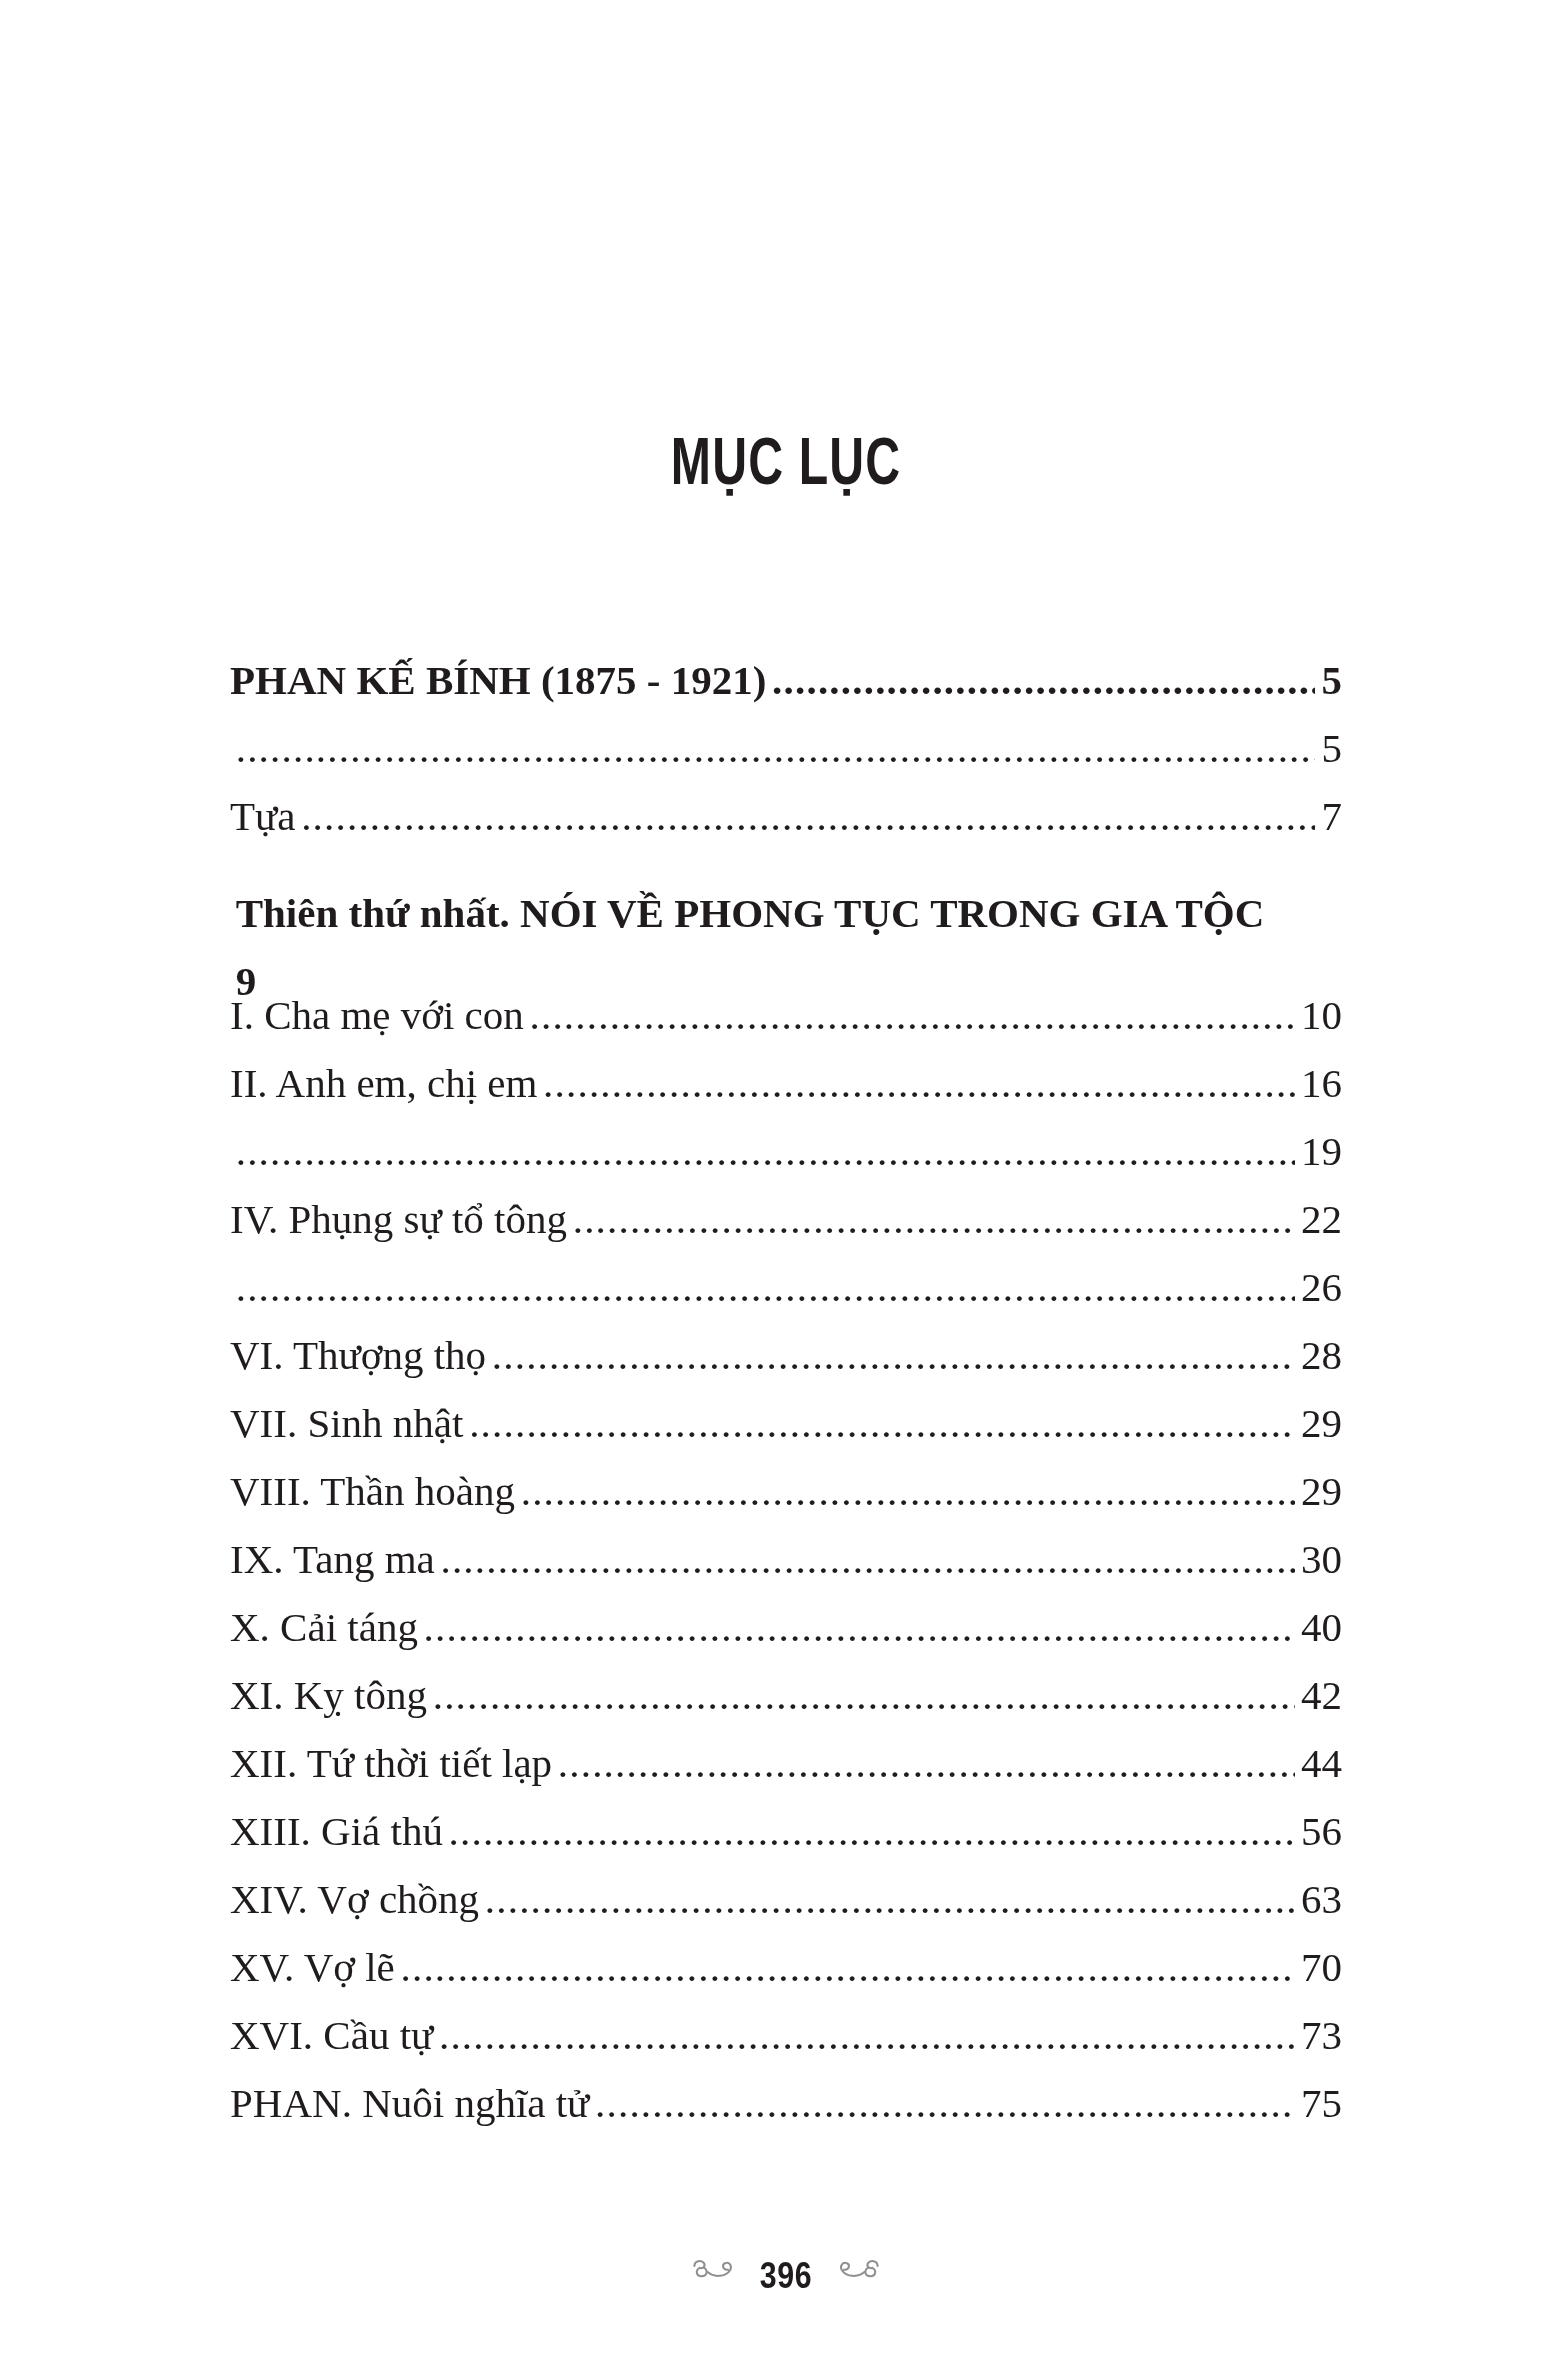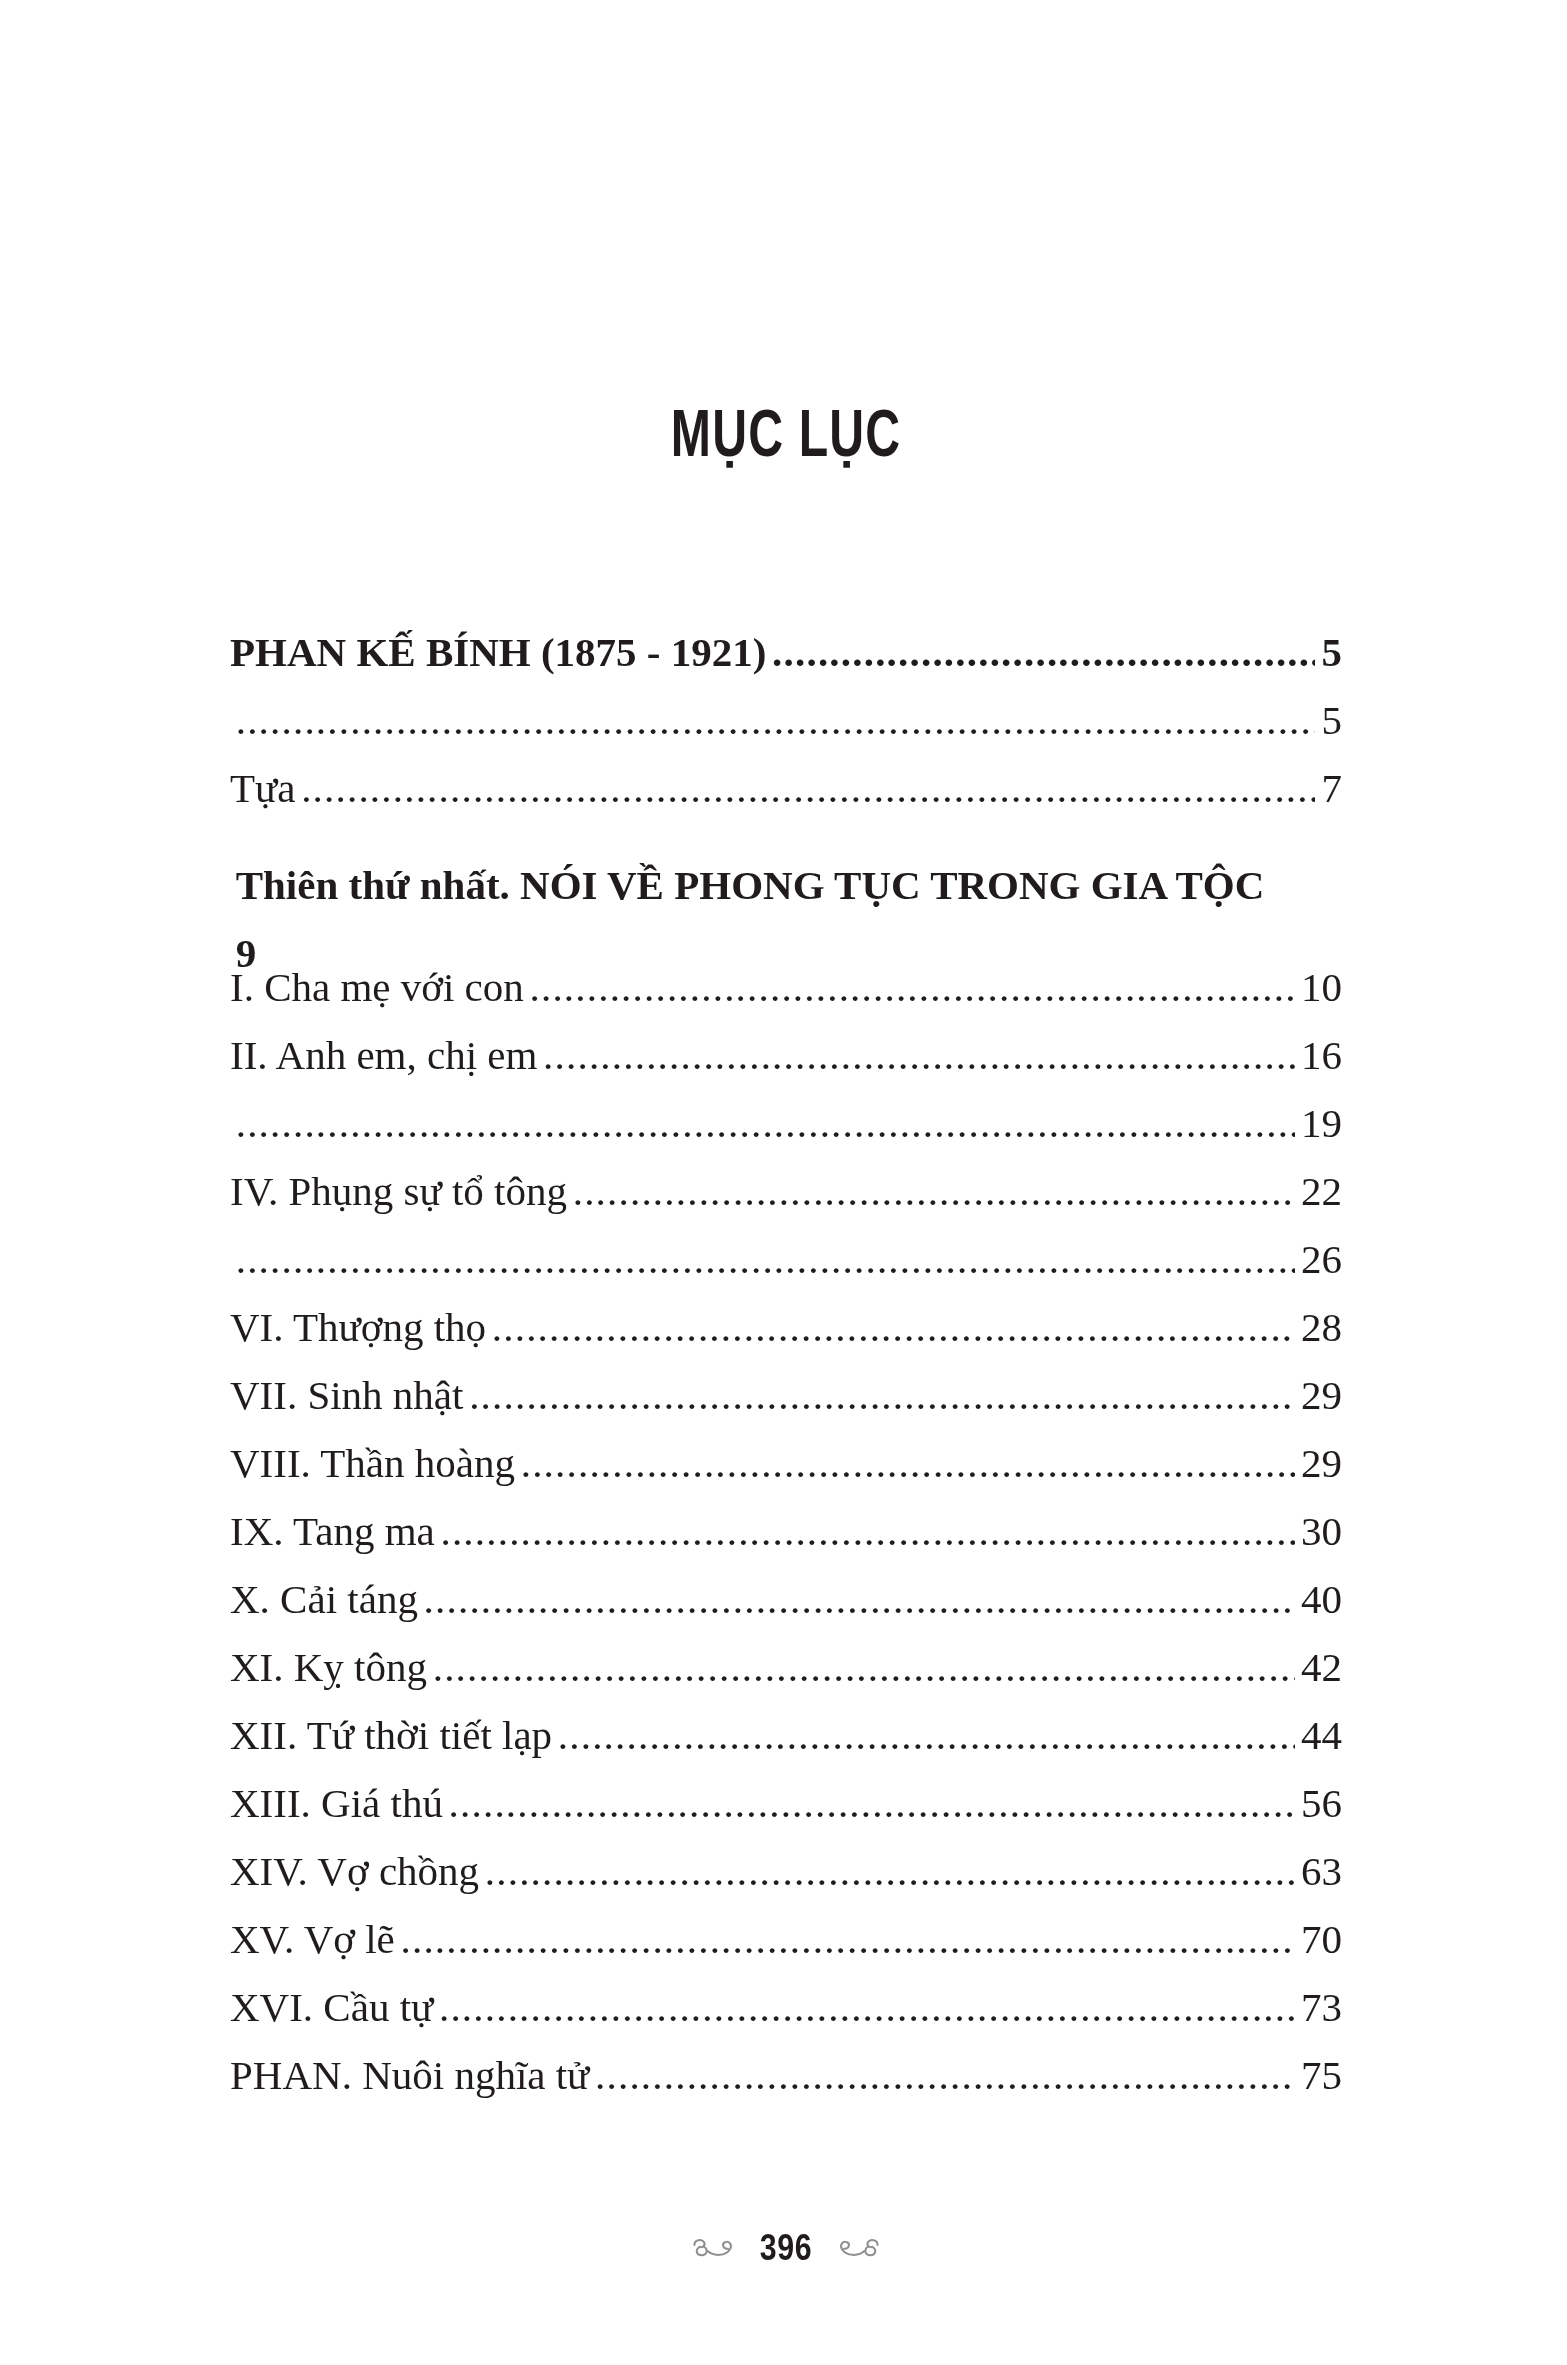--- a/index.html
+++ b/index.html
@@ -12,20 +12,21 @@
   }
   body {
     font-family: "Liberation Serif", serif;
     color: #201c1d;
   }
   .page {
     box-sizing: border-box;
     width: 1568px;
     height: 1806px;
     padding: 399px 226px 0 230px;
+    margin-top: 28px;
   }
   
   .title {
     margin: 0;
     text-align: center;
     font-family: "Liberation Sans", sans-serif;
     font-weight: 700;
     font-size: 67px;
     line-height: 67px;
     white-space: nowrap;
@@ -71,21 +72,21 @@
   }
   .toc-page {
     flex: none;
     white-space: nowrap;
   }
   
   .footer {
     margin-top: 120px;
     display: flex;
     justify-content: center;
-    align-items: center;
+    align-items: flex-start;
     gap: 19.5px;
   }
   .page-num {
     font-family: "Liberation Sans", sans-serif;
     font-weight: 700;
     font-size: 37px;
     line-height: 37px;
     display: inline-block;
     transform: scaleX(0.82);
     letter-spacing: 0.8px;

